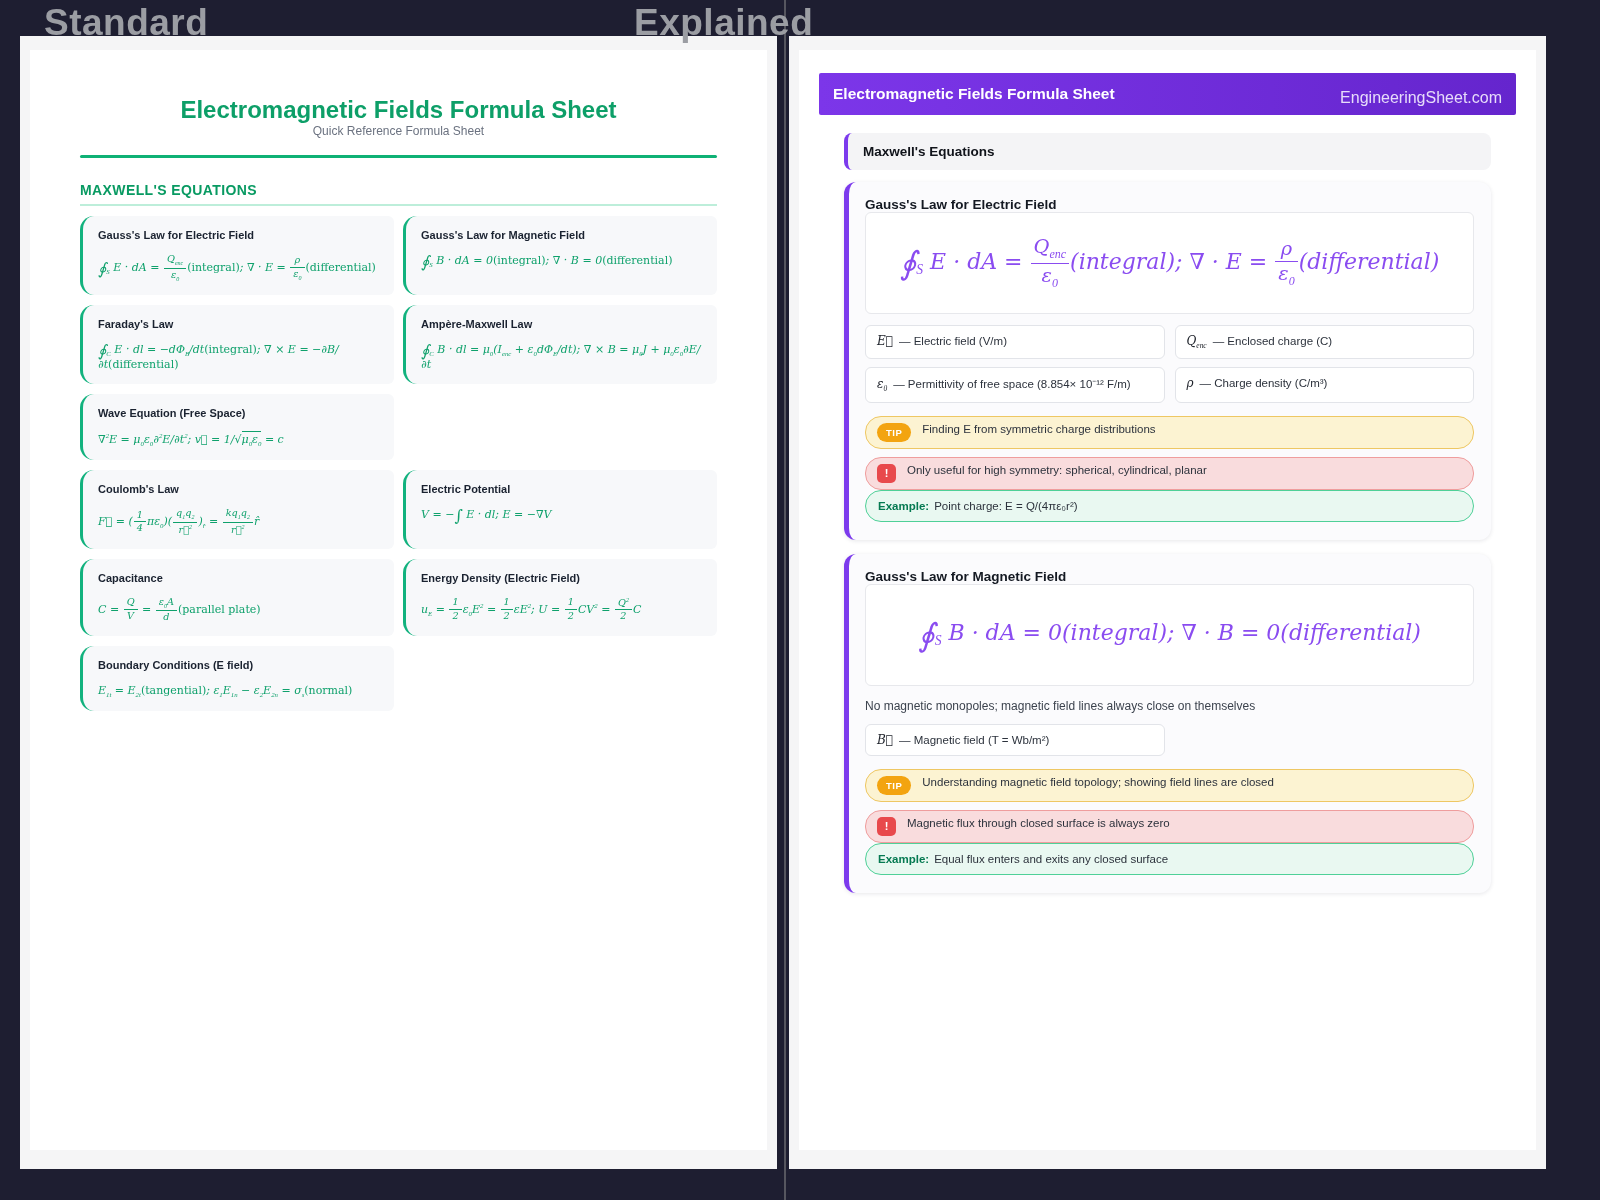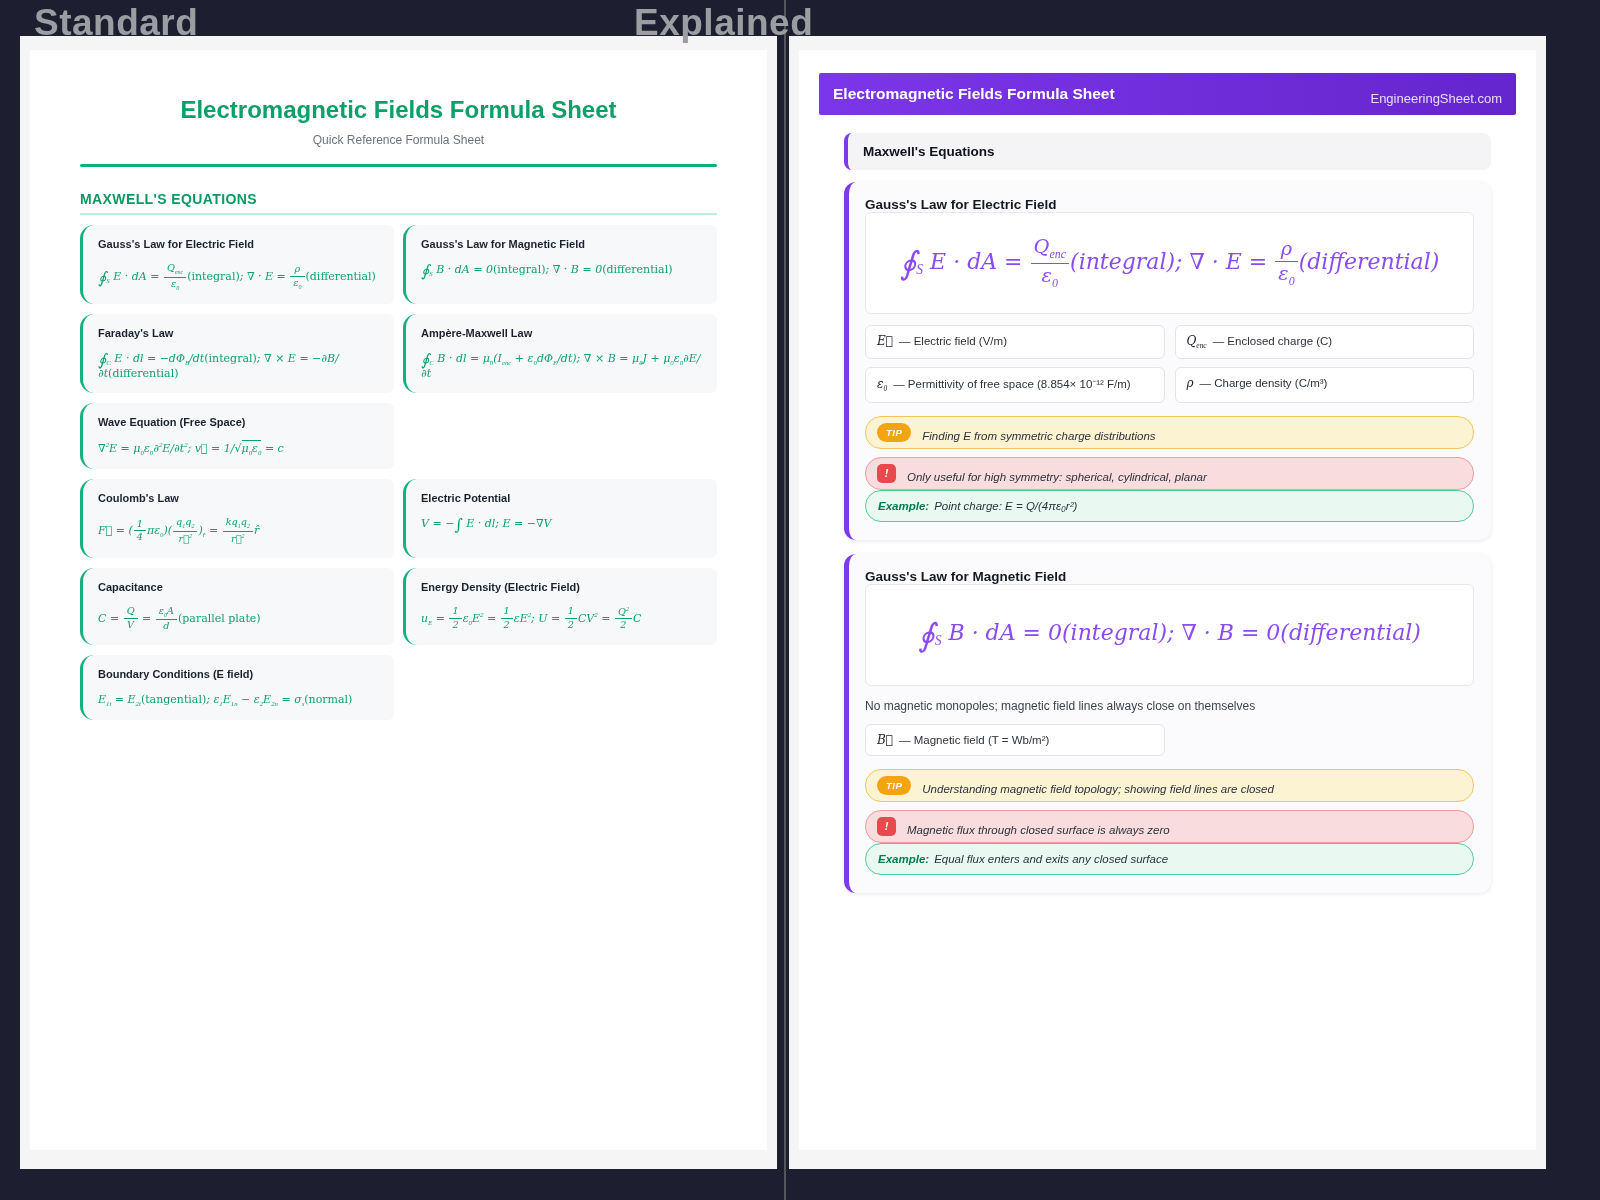--- a/index.html
+++ b/index.html
@@ -5,32 +5,32 @@
   * { box-sizing: border-box; }
   html, body { margin:0; padding:0; }
   body {
     width:1600px; height:1200px; position:relative; overflow:hidden;
     background:#1e1e31; font-family:"Liberation Sans", sans-serif;
   }
   .panel-label {
     position:absolute; top:2px; font-size:37px; font-weight:bold;
     color:#9b9da3; z-index:6; letter-spacing:0.5px;
   }
-  #label-standard { left:34px; }
+  #label-standard { left:44px; }
   #label-explained { left:634px; }
   .divider { position:absolute; left:784px; top:0; width:2px; height:1200px; background:#56565f; z-index:5; }
 
   .panel { position:absolute; top:36px; height:1133px; background:#f5f5f6; }
   #panel-left  { left:20px;  width:757px; }
   #panel-right { left:789px; width:757px; }
   .page { position:absolute; left:10px; right:10px; top:14px; bottom:19px; background:#ffffff; overflow:hidden; }
 
   
   .lp-title { margin:46px 50px 0; text-align:center; font-size:24px; font-weight:bold; color:#0d9f68; }
-  .lp-sub   { margin-top:9px; text-align:center; font-size:12px; color:#6b7280; }
+  .lp-sub   { margin-top:0; text-align:center; font-size:12px; color:#6b7280; }
   .lp-rule  { margin:17px 50px 0; height:3px; background:#0fb175; border-radius:2px; }
   .l-sec-h  {
     margin:24px 50px 0; padding-bottom:6px; font-size:14px; font-weight:bold;
     color:#089a62; letter-spacing:0.4px; border-bottom:2px solid #bdeeda;
   }
   .l-grid { margin:10px 50px 0; display:grid; grid-template-columns:1fr 1fr; gap:10px 9px; }
   .l-card {
     background:#f7f8fa; border-left:3px solid #12b27e;
     border-radius:14px 6px 6px 14px; padding:13px 15px; min-height:40px;
   }
@@ -48,21 +48,21 @@
   .sq  { white-space:nowrap; }
   .sqb { border-top:1px solid currentColor; padding-top:1px; }
 
   
   .pp-header {
     margin:23px 20px 0; height:42px; padding:0 14px; border-radius:2px;
     background:linear-gradient(90deg, #7c36e9, #6525cd);
     display:flex; align-items:center; justify-content:space-between;
   }
   .pp-title { color:#ffffff; font-size:15.5px; font-weight:bold; }
-  .pp-brand { color:#e7dcfa; font-size:13px;margin-top:8px; }
+  .pp-brand { color:#e7dcfa; font-size:16px;margin-top:8px; }
   .sec-chip {
     margin:18px 45px 0; background:#f4f4f6; border-left:4px solid #7c3aed;
     border-radius:8px; padding:11px 15px; font-size:13.5px; font-weight:bold; color:#10131a;
   }
   .r-card {
     margin:12px 45px 0; background:#fbfbfd; border-left:5px solid #7c3aed;
     border-radius:12px; padding:15px 17px 18px 16px;
     box-shadow:0 1px 4px rgba(20,24,48,0.10);
   }
   .r-card + .r-card { margin-top:14px; }
@@ -73,21 +73,21 @@
   }
   .eq { font-size:22px; color:#8a4cf0; }
   .r-desc { margin-top:13px; font-size:12px; color:#3c434e; }
   .var-grid { margin-top:11px; display:grid; grid-template-columns:1fr 1fr; gap:8px 10px; }
   .var-box {
     background:#ffffff; border:1px solid #e2e4e9; border-radius:6px;
     padding:8px 11px; font-size:11.5px; color:#2c323c;
     display:flex; align-items:baseline; gap:6px; min-height:30px;
   }
   .var-sym { font-size:12px; color:#20242c; }
-  .note { display:flex; align-items:flex-end; gap:11px; border-radius:16px; padding:6px 11px; font-size:11.5px; color:#2c323c;font-style:italic; }
+  .note { display:flex; align-items:flex-start; gap:11px; border-radius:16px; padding:6px 11px; font-size:11.5px; color:#2c323c; }
   .tip  { margin-top:13px; background:#fcf3d2; border:1.5px solid #eec763; min-height:31px; }
   .tip-badge {
     background:#f3a410; color:#fff; font-size:9.5px; font-weight:bold;
     letter-spacing:0.5px; padding:4px 9px; border-radius:10px; flex:0 0 auto;
   }
   .warn { margin-top:8px; background:#f9dcdd; border:1.5px solid #ef9d9d; min-height:31px; }
   .warn-badge {
     background:#e8494c; color:#fff; width:19px; height:19px; border-radius:5px;
     display:flex; align-items:center; justify-content:center;
     font-weight:bold; font-size:11px; flex:0 0 19px;

